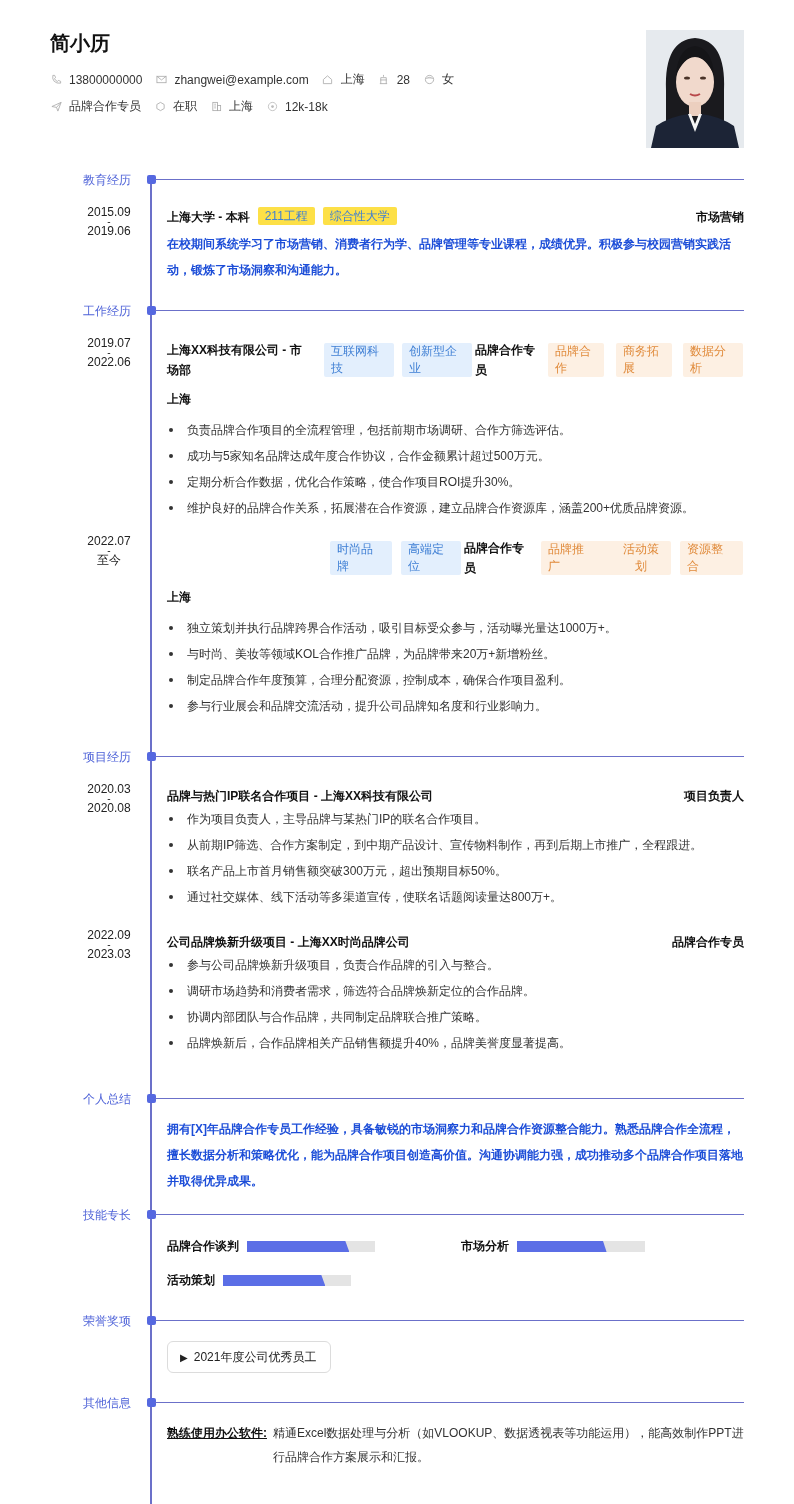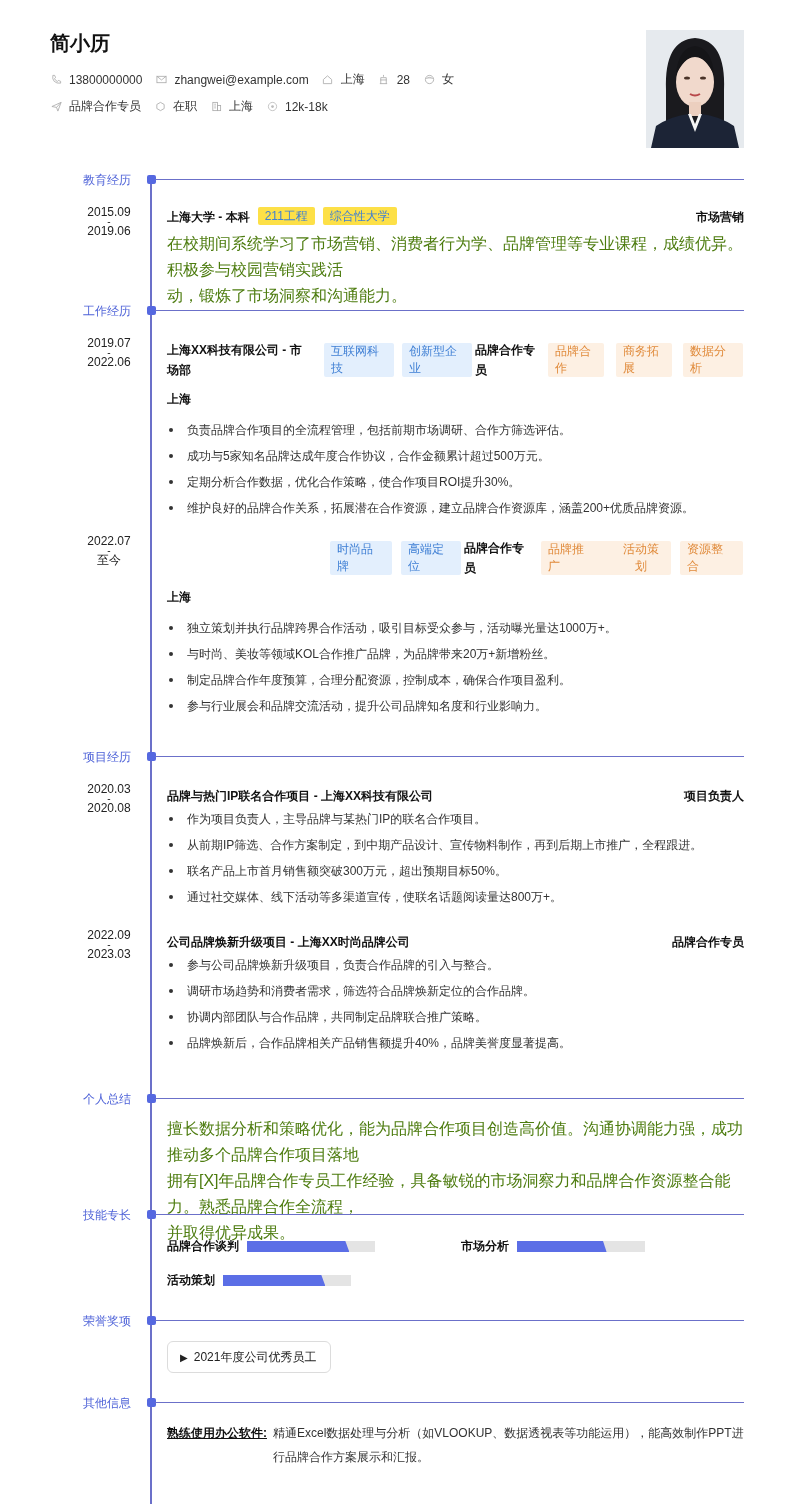--- a/index.html
+++ b/index.html
@@ -26,21 +26,21 @@
   .date { position: absolute; left: 74px; width: 70px; text-align: center; font-size: 12px; color: #222; line-height: 11px; }
   .date span { display: block; }
   .date .sep { font-size: 10px; line-height: 8px; }
 
   .entry { position: absolute; left: 167px; width: 577px; }
   .title-row { display: flex; align-items: flex-start; font-size: 12px; font-weight: bold; color: #111; }
   .title-text { line-height: 20px; }
   .tag { display: inline-block; font-weight: normal; font-size: 12px; padding: 0 7px; line-height: 18px; margin-left: 8px; border-radius: 2px; }
   .tag.blue { background: #fde047; color: #3f7fd4; }
   .right-title { margin-left: auto; font-weight: bold; font-size: 12px; }
-  .para { font-size: 16px; color: #4d7c0f; line-height: 26px; }
+  .para { font-size: 12px; color: #1d4ed8; line-height: 26px; font-weight: bold; }
 
   .job-title-row { position: relative; height: 40px; font-size: 12px; }
   .job-title-row .c { position: absolute; top: 0; line-height: 20px; }
   .job-title-row .bold { font-weight: bold; color: #111; }
   .job-title-row .tagbox { position: absolute; top: 3px; padding: 0 7px; line-height: 17px; font-size: 12px; border-radius: 2px; }
   .job-title-row .tagbox.blue { background: #e3effd; color: #3f7fd4; }
   .job-title-row .tagbox.orange { background: #fdf0e3; color: #e08a3a; }
 
   .loc { font-size: 12px; font-weight: bold; color: #111; margin-top: 11px; }
   ul.bullets { list-style: none; margin-top: 9px; }
@@ -321,22 +321,22 @@
     <li>品牌焕新后，合作品牌相关产品销售额提升40%，品牌美誉度显著提高。</li>
   </ul>
 </div>
 
 <div class="section-head" style="top:1091px;">
   <span class="label">个人总结</span>
   <span class="dot"></span>
   <span class="rule"></span>
 </div>
 <div class="entry para" style="top:1116px;">
+  <div>拥有[X]年品牌合作专员工作经验，具备敏锐的市场洞察力和品牌合作资源整合能力。熟悉品牌合作全流程，</div>
   <div>擅长数据分析和策略优化，能为品牌合作项目创造高价值。沟通协调能力强，成功推动多个品牌合作项目落地</div>
-  <div>拥有[X]年品牌合作专员工作经验，具备敏锐的市场洞察力和品牌合作资源整合能力。熟悉品牌合作全流程，</div>
   <div>并取得优异成果。</div>
 </div>
 
 <div class="section-head" style="top:1207px;">
   <span class="label">技能专长</span>
   <span class="dot"></span>
   <span class="rule"></span>
 </div>
 <div class="skill" style="left:167px;top:1238px;">
   <span>品牌合作谈判</span>

